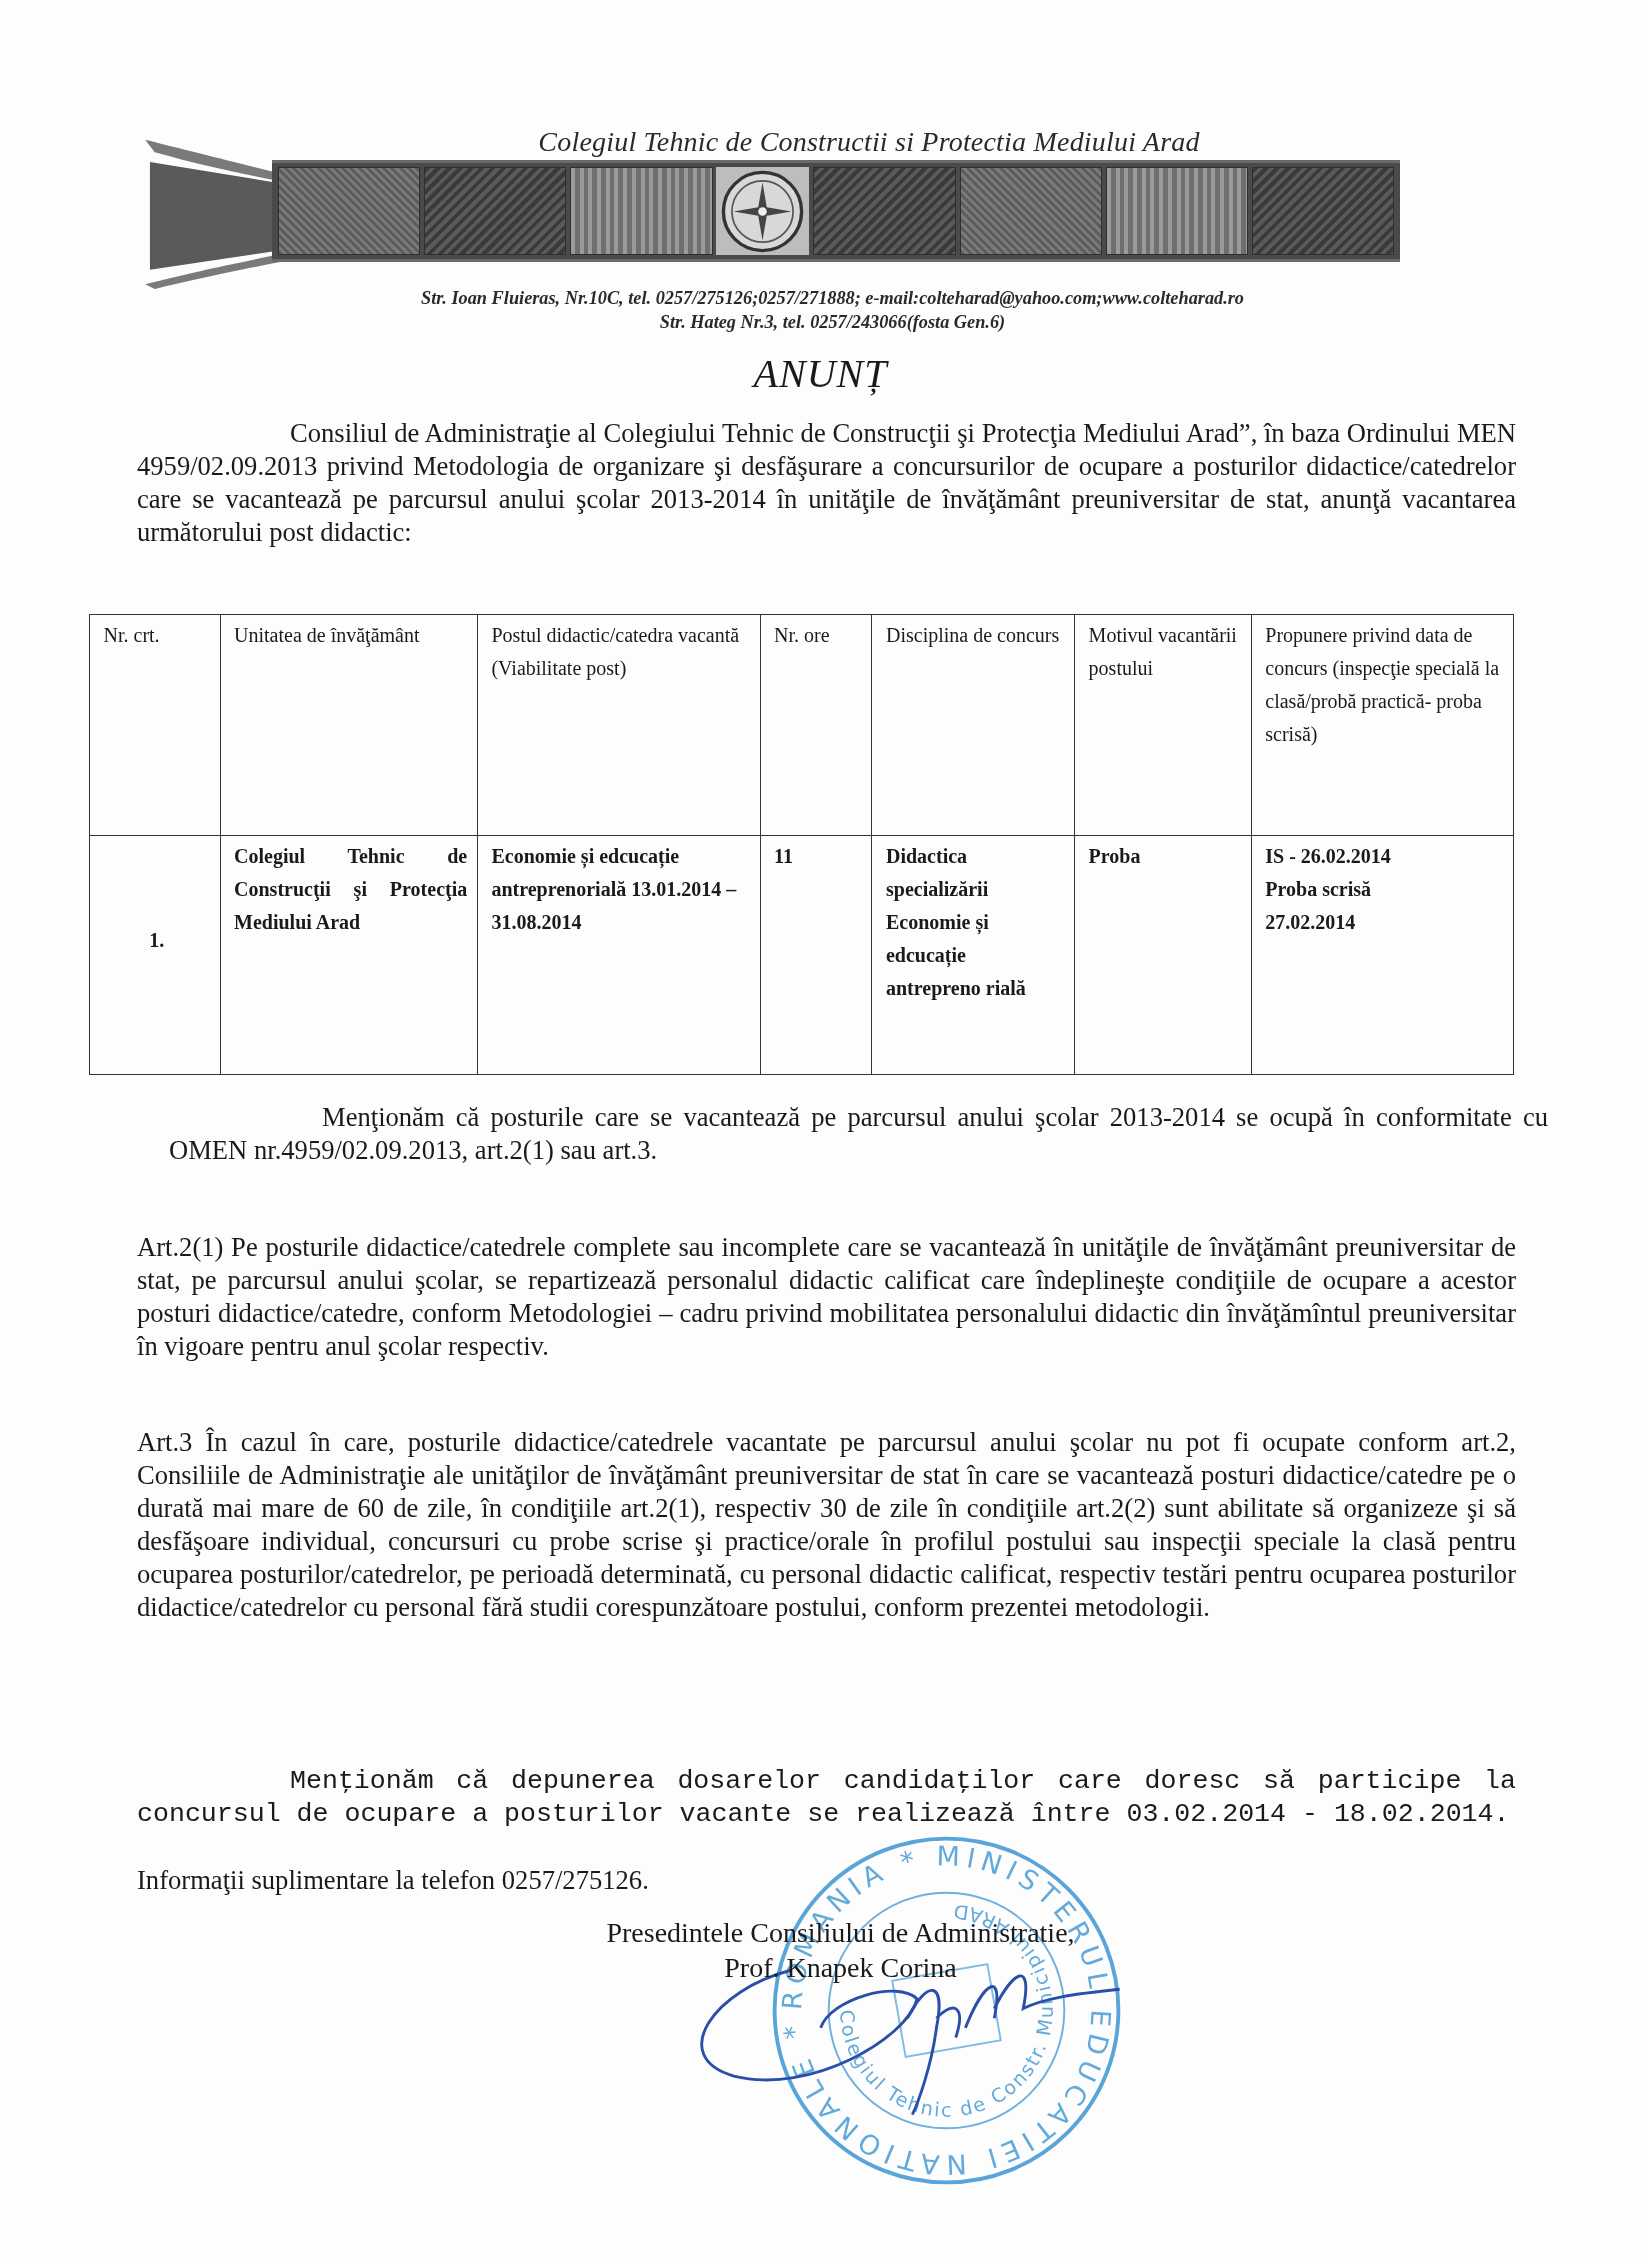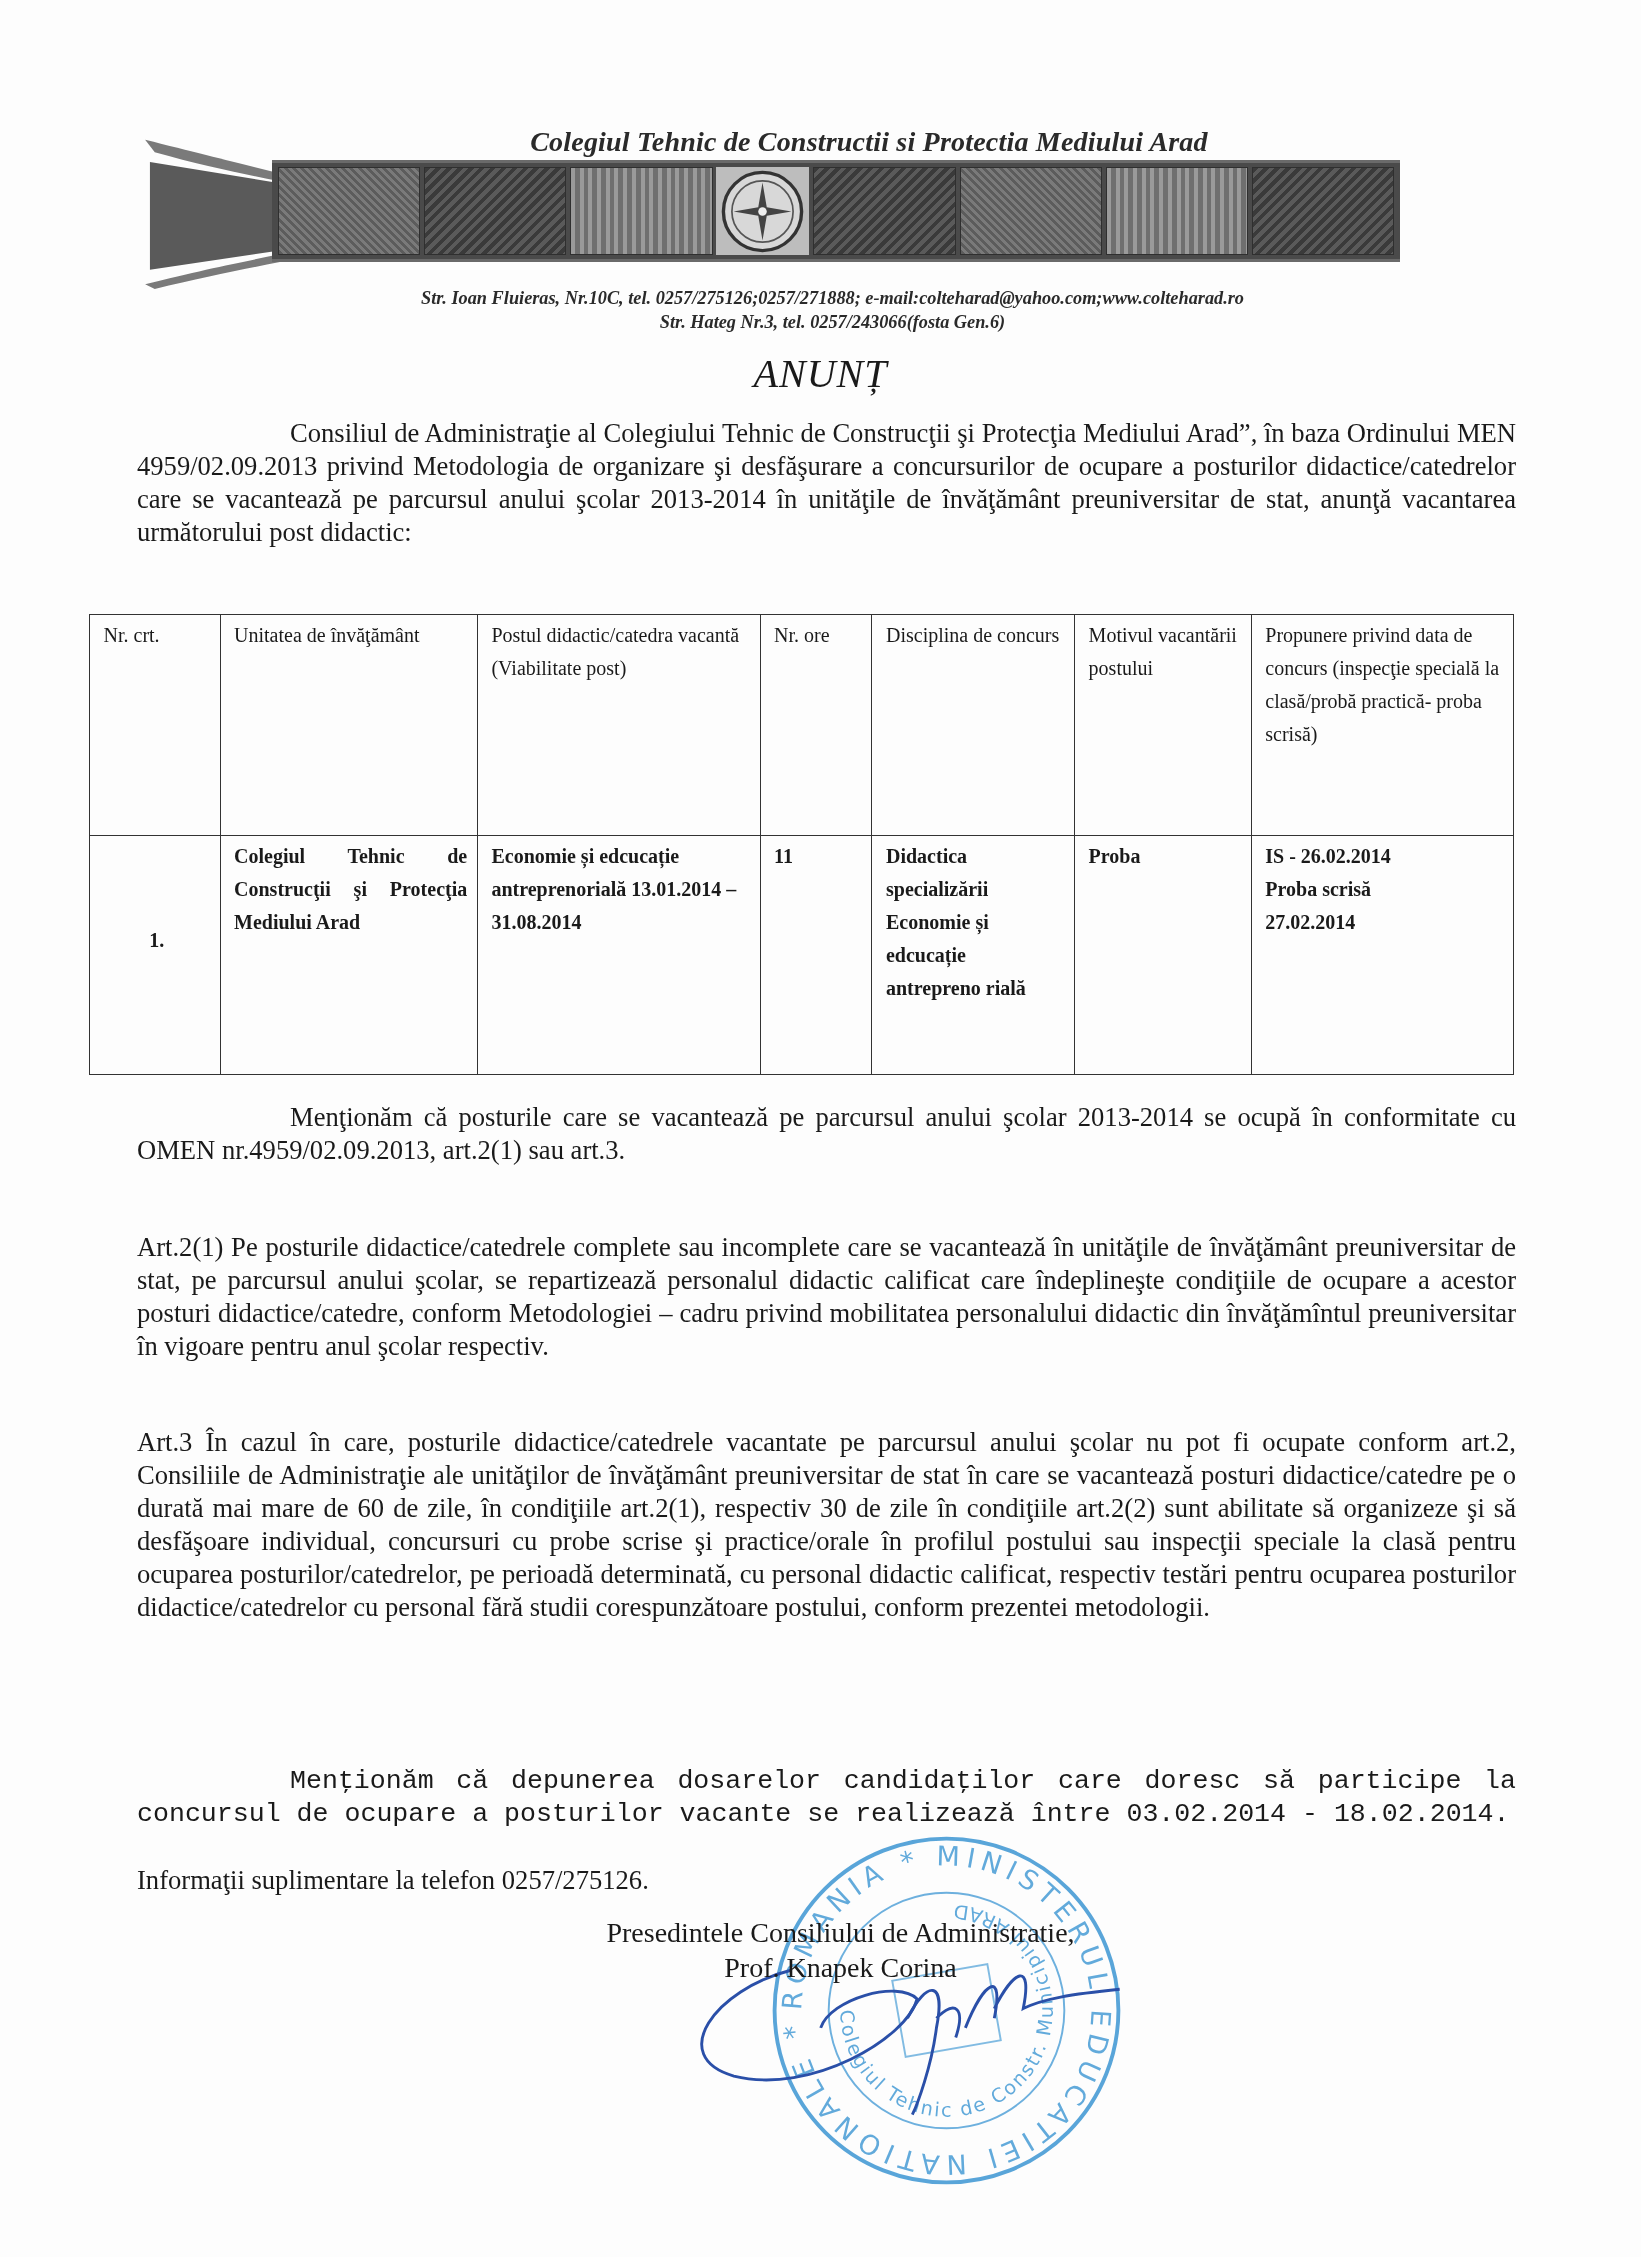--- a/index.html
+++ b/index.html
@@ -2,21 +2,21 @@
 <html><head>
 <meta charset="utf-8">
 <style>
   html, body { margin:0; padding:0; background:#ffffff; }
   body { width:1641px; height:2257px; position:relative; overflow:hidden;
          font-family:"Liberation Serif", "DejaVu Serif", serif; color:#1a1a1a; }
   .page { position:absolute; left:0; top:0; width:1641px; height:2257px; background:#fdfdfd; }
 
   
   .lh-title { position:absolute; left:483px; top:126px; width:772px; text-align:center;
-              font-style:italic; font-weight:bold; font-size:28px; color:#2a2a2a; letter-spacing:0.2px; }
+              font-style:italic; font-weight:normal; font-size:28px; color:#2a2a2a; letter-spacing:0.2px; }
   .lh-band { position:absolute; left:272px; top:160px; width:1128px; height:102px;
              background:#4a4a4a; border-top:3.9px solid #6a6a6a; border-bottom:3.9px solid #6a6a6a; box-sizing:border-box;
              display:flex; gap:3.9px; padding:3.9px 5.8px; }
   .lh-photo { flex:1; background:repeating-linear-gradient(45deg,#5c5c5c 0 2.9px,#7a7a7a 2.9px 5.8px);
               border:1px solid #2f2f2f; }
   .lh-photo.light { background:repeating-linear-gradient(90deg,#9a9a9a 0 3.9px,#6f6f6f 3.9px 8.7px); }
   .lh-photo.dark { background:repeating-linear-gradient(135deg,#3a3a3a 0 3.9px,#5a5a5a 3.9px 7.7px); }
   .lh-emblem { width:93px; display:flex; align-items:center; justify-content:center; background:#bdbdbd; }
   .lh-emblem svg { width:85px; height:85px; }
   .lh-swoosh { position:absolute; left:145px; top:135px; width:135px; height:154px; }
@@ -35,21 +35,21 @@
   table.vac { position:absolute; left:89px; top:614px; width:1425px; border-collapse:collapse;
               font-size:20px; line-height:33px; }
   table.vac td { border:1.9px solid #333; vertical-align:top; padding:3.9px 9.7px 5.8px 13.5px; }
   table.vac tr.hdr td { height:210px; }
   table.vac tr.row td { height:212px; font-weight:bold; }
   td.c-nr { width:108px; } td.c-unit { width:236px; } td.c-post { width:261px; }
   td.c-ore { width:89px; } td.c-disc { width:180px; } td.c-mot { width:154px; } td.c-prop { width:241px; }
   td.center-num { text-align:center; vertical-align:middle !important; padding-top:21px !important; }
   .just { text-align:justify; text-align-last:left; }
 
-  .p2 { top:1101px; }
+  .p2 { top:1101px;margin-left:32px; }
   .p3 { top:1231px; }
   .p4 { top:1426px; }
   .p5 { top:1765px;font-family:Liberation Mono, monospace; }
   .p6 { top:1831px; left:137px; }
 
   .sig { position:absolute; left:541px; top:1915px; width:599px; text-align:center; font-size:28px; line-height:35px; }
 
   .stamp { position:absolute; left:763px; top:1827px; width:367px; height:367px; pointer-events:none; }
   .signature { position:absolute; left:676px; top:1941px; width:463px; height:193px; pointer-events:none; }
 </style>

